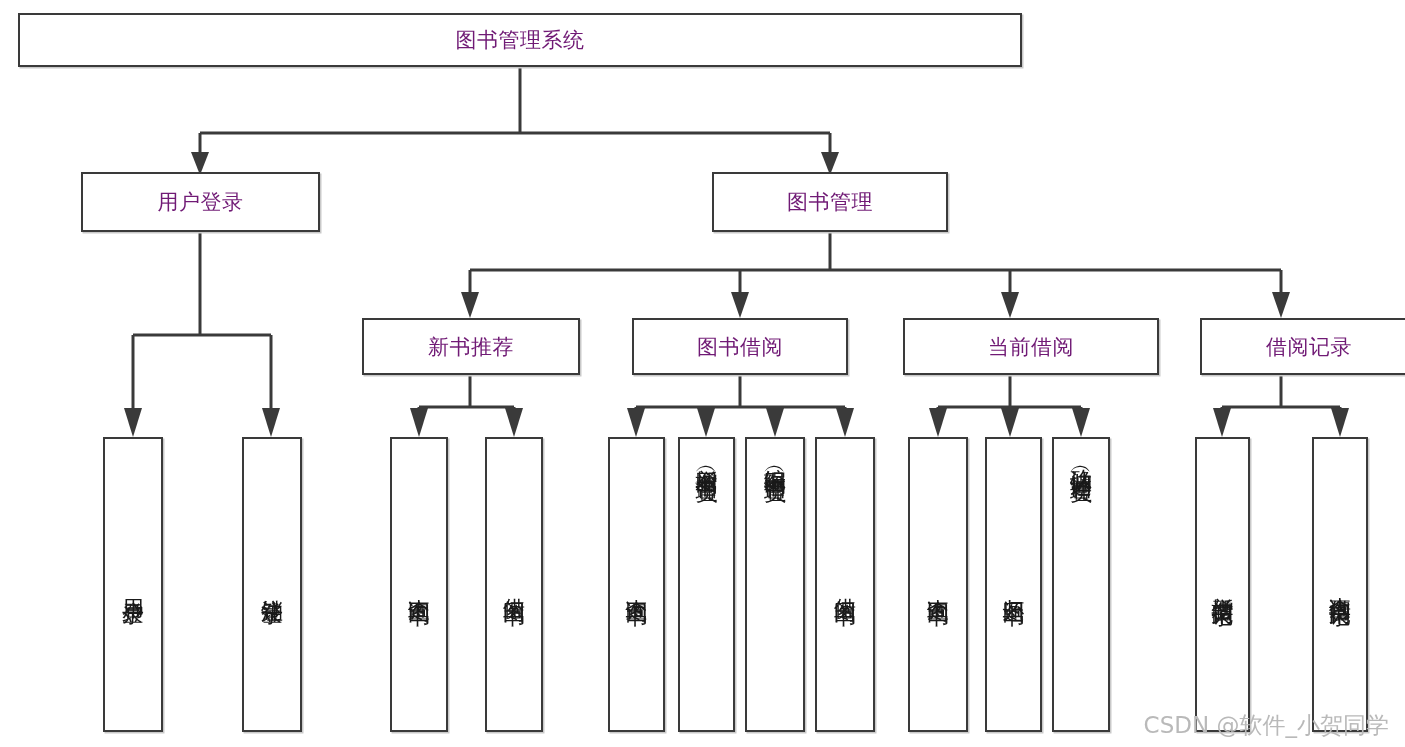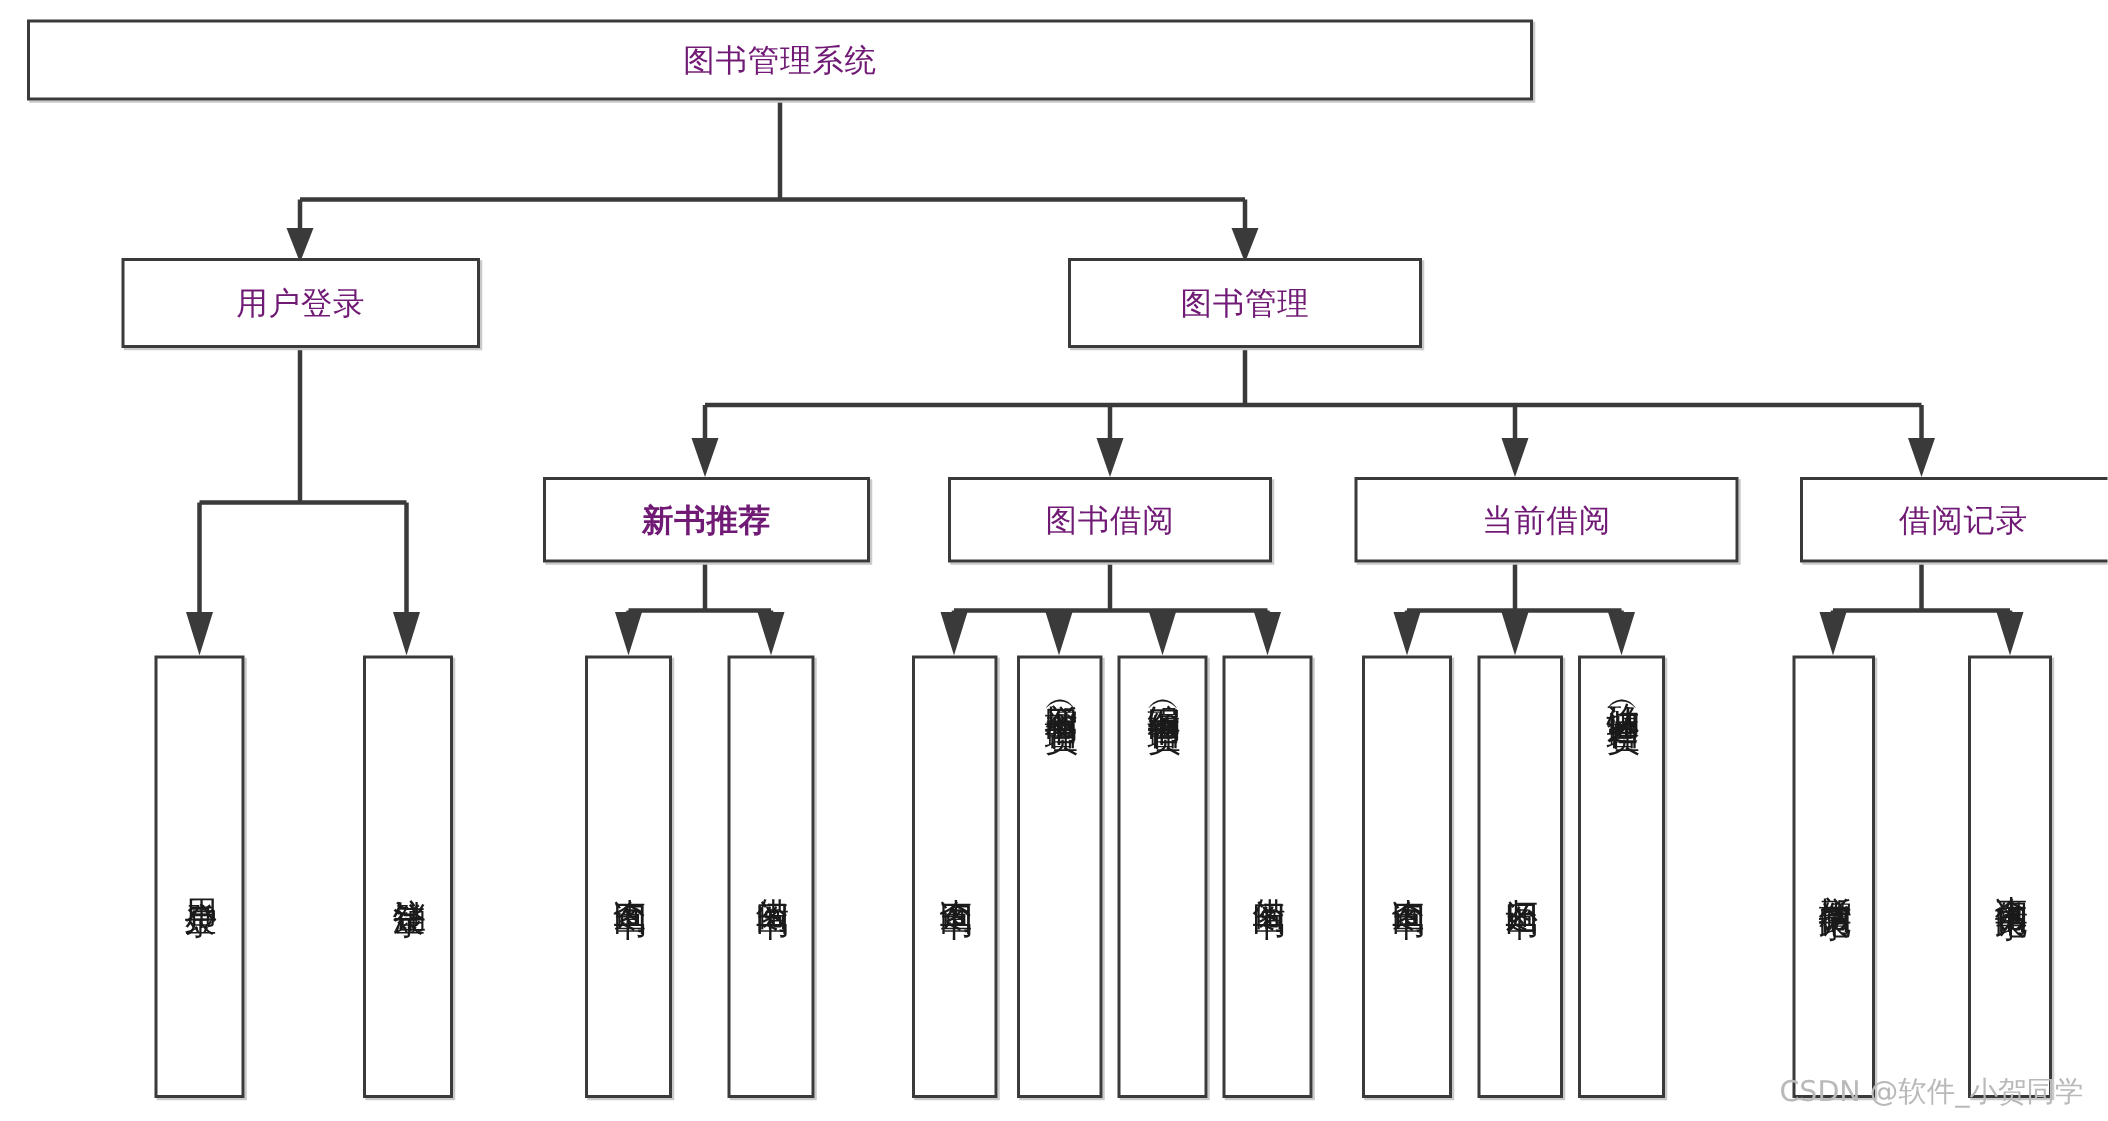--- a/index.html
+++ b/index.html
@@ -51,21 +51,21 @@
     letter-spacing: 2px;
     white-space: nowrap;
     line-height: 1;
   }
   .v-center { top: 50%; transform: translate(-50%, -50%); }
   .v-top    { top: 12px; transform: translateX(-50%); }
   .watermark {
     position: absolute;
     right: 16px;
     bottom: 6px;
-    font-size: 19px;
+    font-size: 23px;
     color: #b9b9b9;
     white-space: nowrap;
     pointer-events: none;
   }
   svg.connectors {
     position: absolute;
     top: 0;
     left: 0;
     width: 1405px;
     height: 747px;
@@ -152,21 +152,21 @@
     <span class="node-label-h">图书管理系统</span>
   </div>
 
   <div class="node-box" style="left:81px; top:172px; width:239px; height:60px;">
     <span class="node-label-h">用户登录</span>
   </div>
   <div class="node-box" style="left:712px; top:172px; width:236px; height:60px;text-decoration:underline;">
     <span class="node-label-h">图书管理</span>
   </div>
 
-  <div class="node-box" style="left:362px; top:318px; width:218px; height:57px;font-weight:bold;">
+  <div class="node-box" style="left:362px; top:318px; width:218px; height:57px;">
     <span class="node-label-h">新书推荐</span>
   </div>
   <div class="node-box" style="left:632px; top:318px; width:216px; height:57px;padding-left:48px;">
     <span class="node-label-h">图书借阅</span>
   </div>
   <div class="node-box" style="left:903px; top:318px; width:256px; height:57px;">
     <span class="node-label-h">当前借阅</span>
   </div>
   <div class="node-box" style="left:1172px; top:318px; width:218px; height:57px;margin-left:28px;">
     <span class="node-label-h">借阅记录</span>

